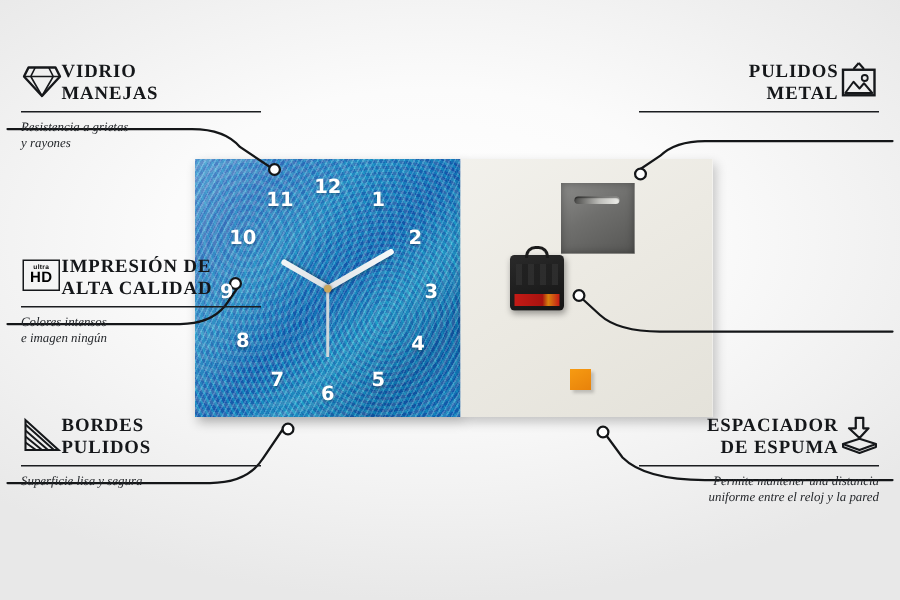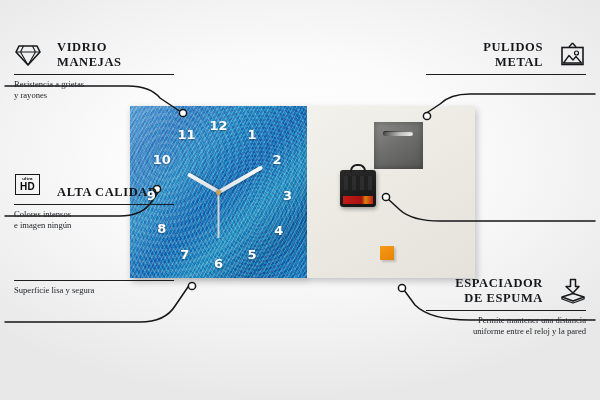--- a/index.html
+++ b/index.html
@@ -119,21 +119,21 @@
   }
   #foam-spacer {
     position:absolute; left:73px; top:140px; width:14px; height:14px;
     background: linear-gradient(150deg,#f79b12,#e8820a);
     box-shadow: 2px 2px 2px rgba(0,0,0,.18);
   }
   
   .callout { position: absolute; width: 160px; }
   .callout.left  { text-align: left; }
   .callout.right { text-align: right; }
-  .ct-head { display: flex; align-items: center; gap: 16px; }
+  .ct-head { display: flex; gap: 0; }
   .callout.right .ct-head { flex-direction: row-reverse; }
   .ct-icon {
     flex: 0 0 auto;
     width: 27px; height: 27px;
     display: flex; align-items: center; justify-content: center;
   }
   .ct-icon svg { display:block; }
   .ct-title {
     font-family: "Liberation Serif", serif;
     font-weight: 700;
@@ -145,20 +145,21 @@
   .ct-rule {
     height: 1px;
     background: #1b1d20;
     margin: 4px 0 4px 0;
   }
   .ct-sub {
     font-family: "Liberation Serif", serif;
     font-size: 8.6px;
     line-height: 1.32;
     color: #23262a;
+    font-style: italic;
   }
   .hd-box {
     width: 25px; height: 21px;
     border: 1.6px solid #16181b;
     display:flex; flex-direction:column;
     align-items:center; justify-content:center;
     line-height:1;
   }
   .hd-ultra { font-family:"Liberation Sans",sans-serif; font-size:4.4px; font-weight:700; letter-spacing:.2px; }
   .hd-hd    { font-family:"Liberation Sans",sans-serif; font-size:10px;  font-weight:700; letter-spacing:.3px; margin-top:.5px; }
@@ -252,32 +253,44 @@
 
   <div class="callout left" style="left:14px; top:170px;">
     <div class="ct-head">
       <span class="ct-icon">
         <span class="hd-box">
           <span class="hd-ultra">ultra</span>
           <span class="hd-hd">HD</span>
         </span>
       </span>
       <span class="ct-title">
-        <br>
+        <span>IMPRESIÓN DE</span><br>
         <span>ALTA CALIDAD</span>
       </span>
     </div>
     <div class="ct-rule"></div>
     <div class="ct-sub">
       <span>Colores intensos</span><br>
       <span>e imagen ningún</span>
     </div>
   </div>
 
   <div class="callout left" style="left:14px; top:276px;">
+    <div class="ct-head">
+      <span class="ct-icon">
+        <svg width="26" height="24" viewBox="0 0 26 24">
+          <path d="M2,2 L2,22 L24,22 Z" fill="none" stroke="#16181b" stroke-width="1.4"></path>
+          <path d="M2,5 L21,22 M2,9 L17,22 M2,13 L13,22 M2,17 L9,22" stroke="#16181b" stroke-width="1.3"></path>
+        </svg>
+      </span>
+      <span class="ct-title">
+        <span>BORDES</span><br>
+        <span>PULIDOS</span>
+      </span>
+    </div>
     <div class="ct-rule"></div>
     <div class="ct-sub">
       <span>Superficie lisa y segura</span>
     </div>
   </div>
 
   <div class="callout right" style="left:426px; top:40px;">
     <div class="ct-head">
       <span class="ct-icon">
         <svg width="27" height="26" viewBox="0 0 27 26">

